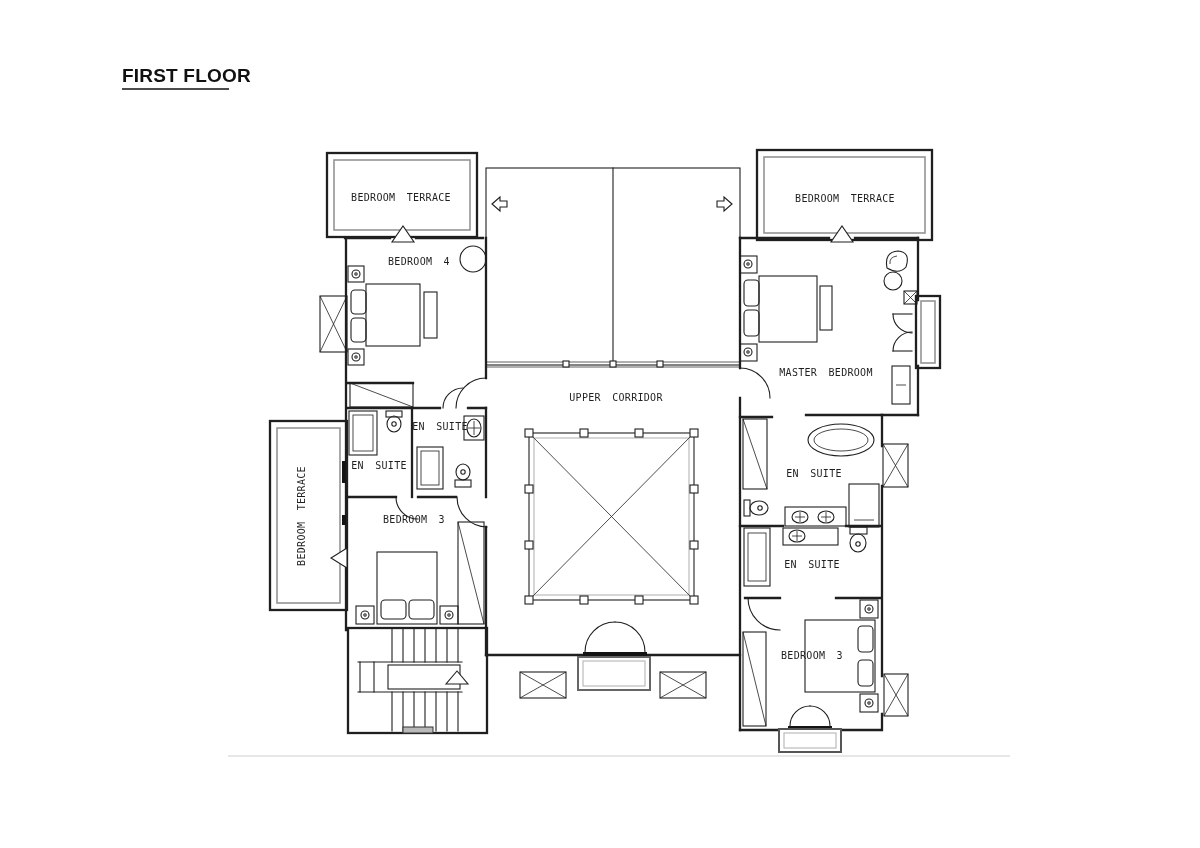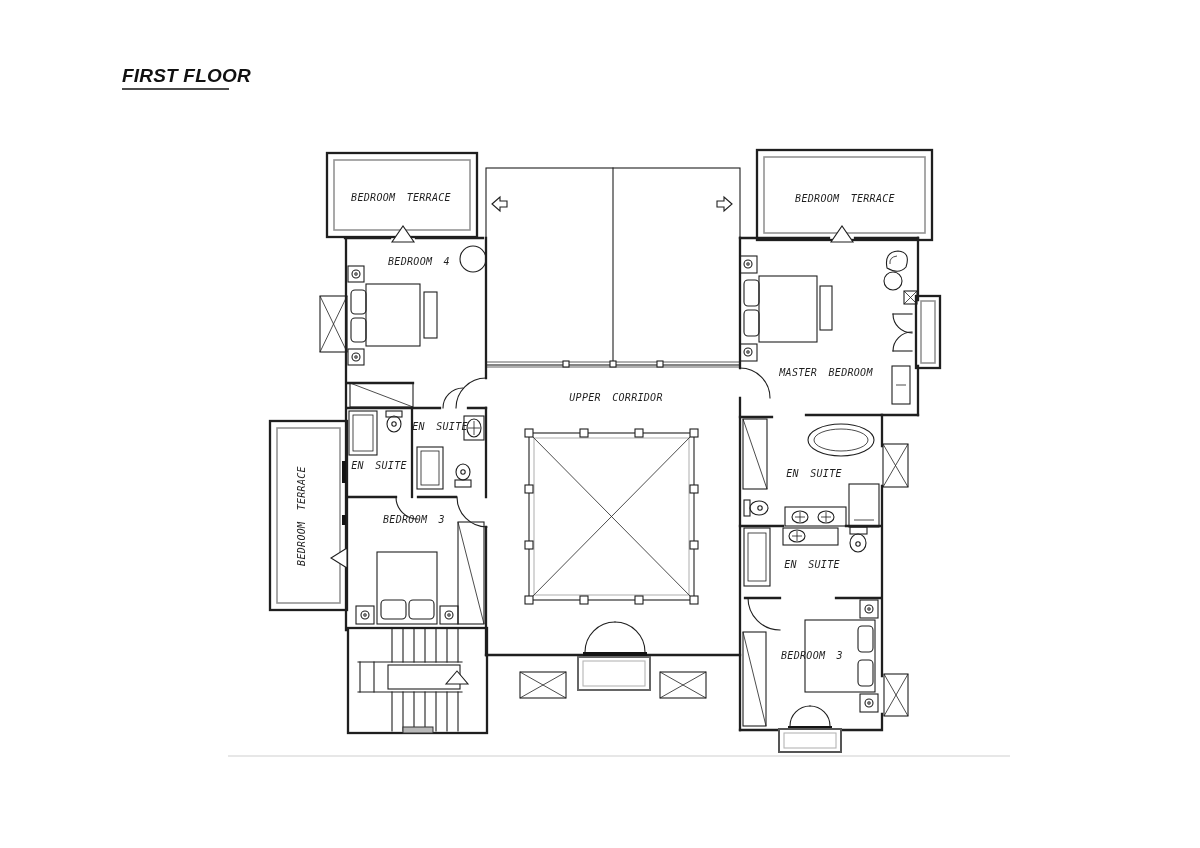--- a/index.html
+++ b/index.html
@@ -3,21 +3,21 @@
 <meta charset="utf-8">
 <style>
   :root{
     --line:#1f1f1f;
     --gray:#949494;
     --lightgray:#c9c9c9;
     --paper:#ffffff;
   }
   html,body{margin:0;padding:0;background:var(--paper);}
   .stage{position:relative;width:1200px;height:848px;background:var(--paper);overflow:hidden;
-         font-family:"Liberation Sans",sans-serif;font-style:italic;}
+         font-family:"Liberation Sans",sans-serif;}
   svg{position:absolute;left:0;top:0;}
   
   .w{stroke:var(--line);stroke-width:2.3;fill:none;stroke-linecap:square;}
   .t{stroke:var(--line);stroke-width:1.1;fill:none;stroke-linecap:square;}
   .tt{stroke:var(--line);stroke-width:0.8;fill:none;}
   .g2{stroke:var(--gray);stroke-width:1.6;fill:none;}
   .g1{stroke:#b5b5b5;stroke-width:1.1;fill:none;}
   .blk{fill:#141414;stroke:none;}
   .wh{fill:#ffffff;}
   .lbl{font-family:"DejaVu Sans Mono",monospace;font-size:10px;letter-spacing:0.3px;

